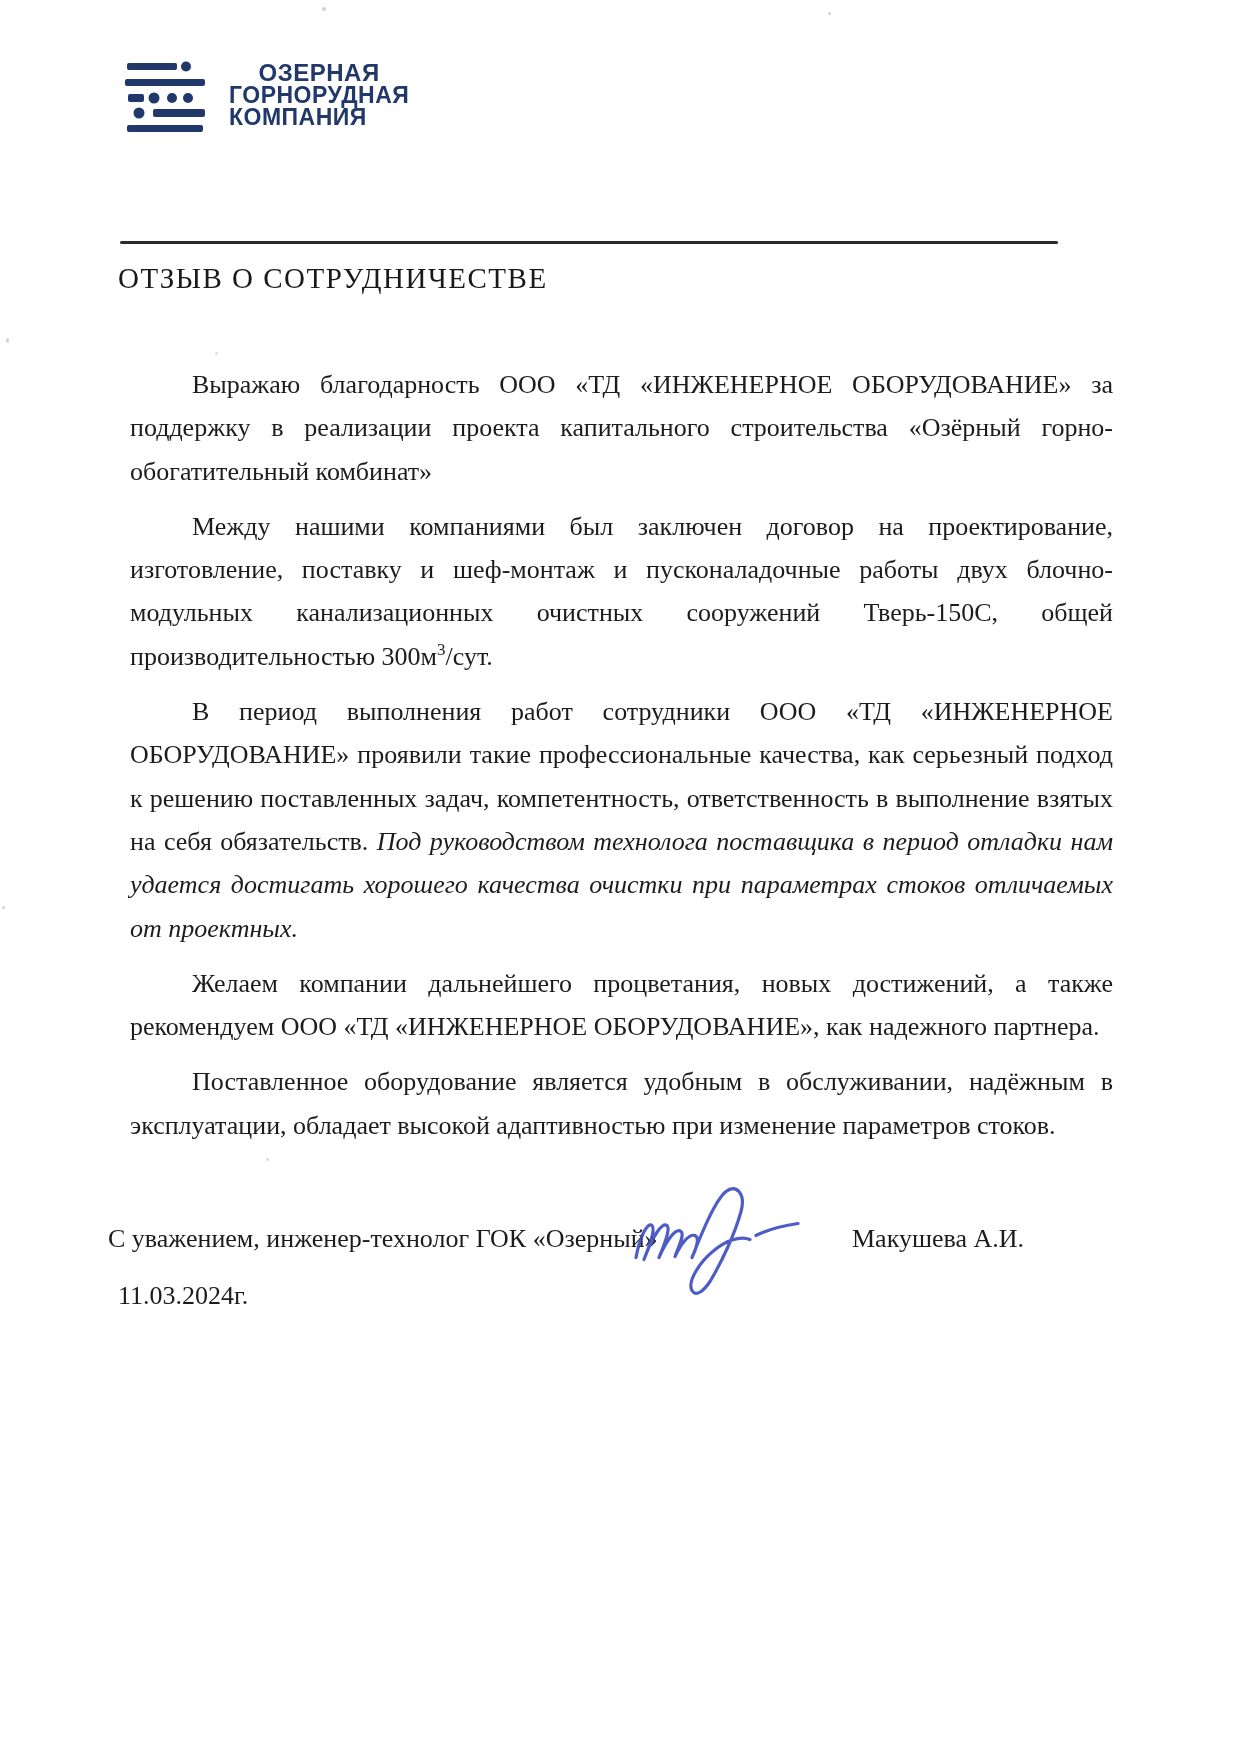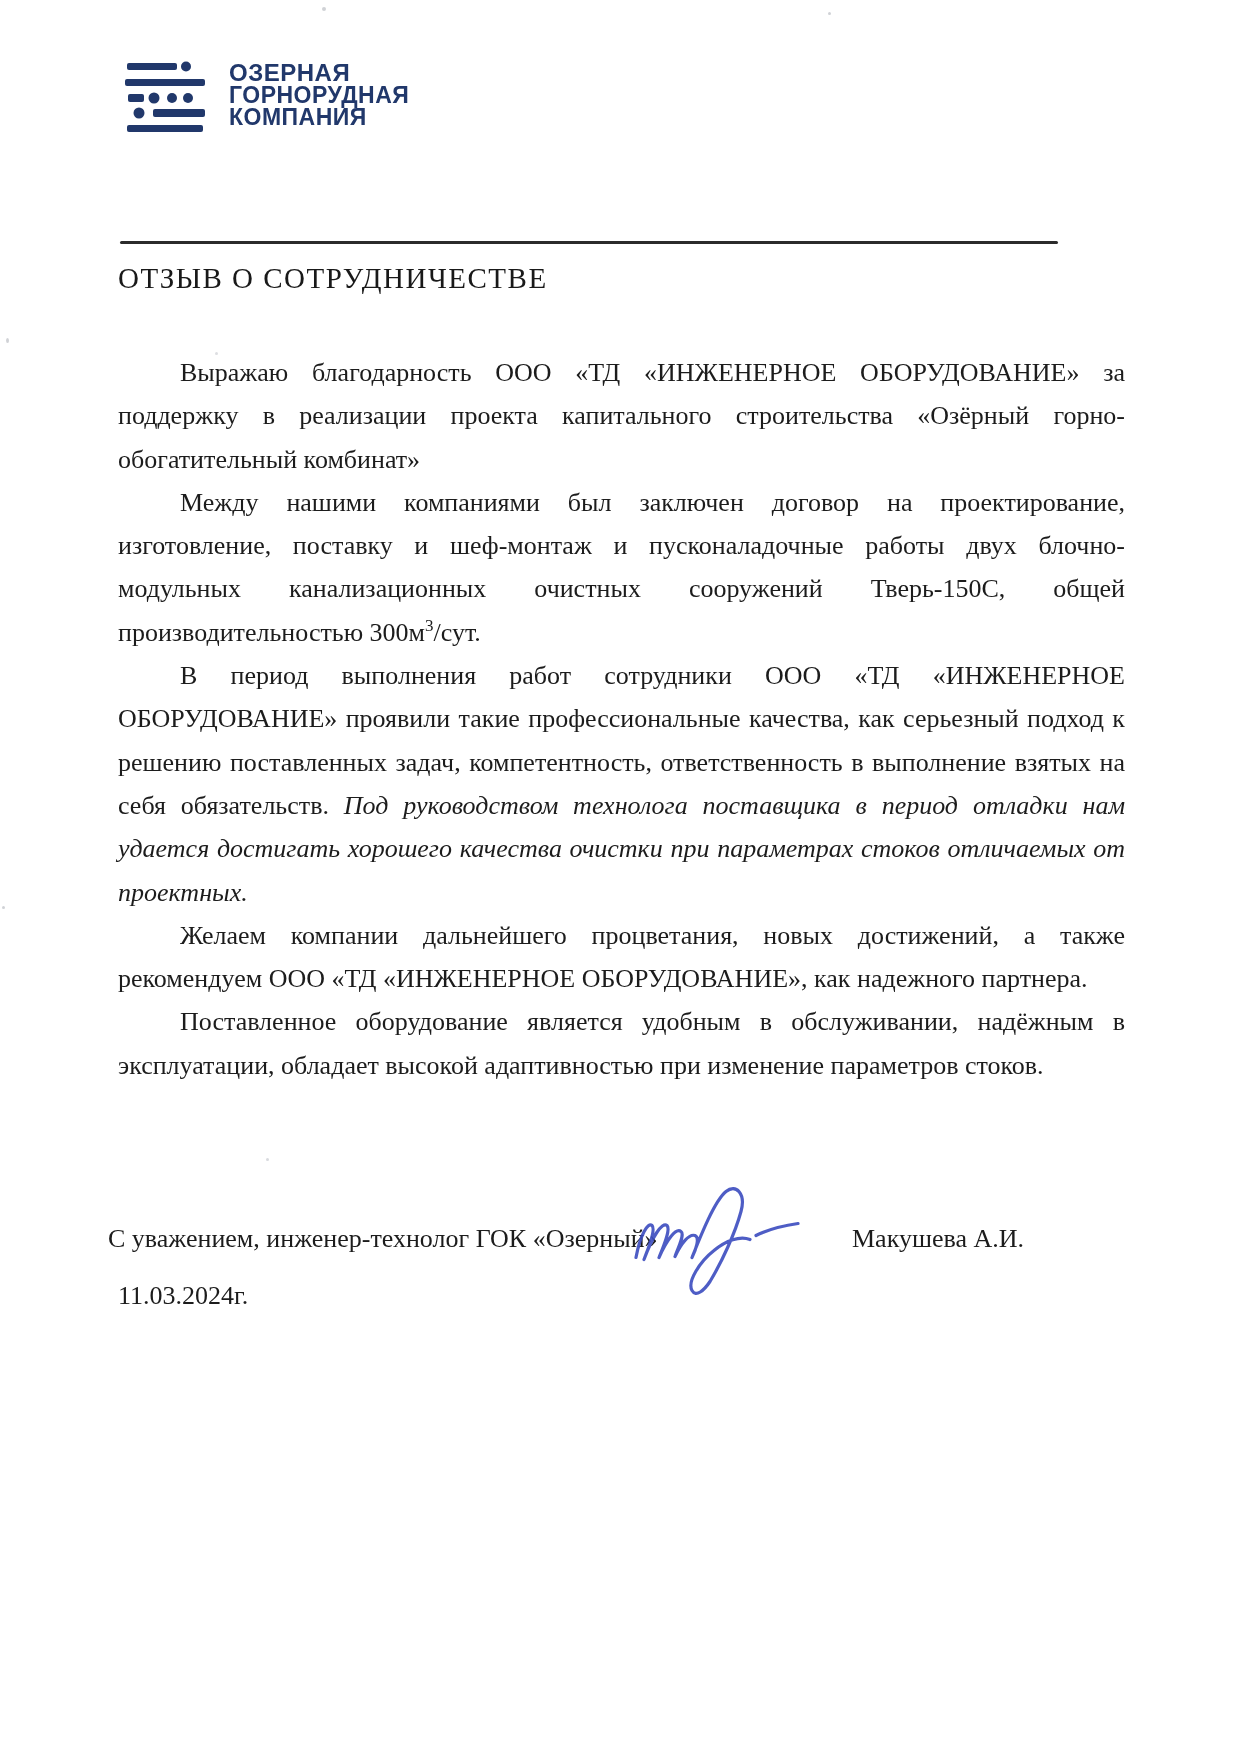--- a/index.html
+++ b/index.html
@@ -12,21 +12,21 @@
     font-family:"Liberation Serif", serif;
     color:var(--text,#1c1c1c);
   }
 
   
   .logo{position:absolute;top:60px;left:125px;display:flex;align-items:flex-start;gap:22px;}
   .logo-mark{width:82px;height:76px;display:block;}
   .logo-text{display:flex;flex-direction:column;justify-content:flex-start;padding-top:2px;
     font-family:"Liberation Sans", sans-serif;color:var(--navy,#21386b);line-height:22px;
     letter-spacing:.5px;}
-  .logo-line1{font-size:24px;font-weight:800;}
+  .logo-line1{font-size:24px;font-weight:800;text-align:center;}
   .logo-line2,.logo-line3{font-size:23px;font-weight:700;}
 
   
   .org-title{
     position:absolute;top:168px;left:0;width:100%;
     text-align:center;
     font-family:"Liberation Sans", sans-serif;
     font-size:30px;font-weight:bold;font-style:italic;
     color:var(--title-blue,#26497c);
     letter-spacing:.2px;
@@ -34,21 +34,21 @@
   .rule{position:absolute;top:241px;left:120px;width:938px;height:3px;
     background:#2b2b2b;border-radius:2px;}
 
   
   .doc-heading{position:absolute;top:262px;left:118px;
     font-size:29px;letter-spacing:1.5px;color:#191919;font-weight:400;text-align:center;}
 
   
   .letter-body{position:absolute;top:351px;left:118px;width:1007px;
     font-size:26px;line-height:43.3px;text-align:justify;}
-  .para{margin:0;text-indent:62px;}
+  .para{margin:12px;text-indent:62px;}
   .para sup{font-size:17px;line-height:0;vertical-align:super;}
   .italic-seg{font-style:italic;}
 
   
   .closing{position:absolute;top:1224px;left:108px;font-size:26px;text-align:right;}
   .sig-svg{position:absolute;top:1172px;left:628px;width:200px;height:128px;}
   .sig-name{position:absolute;top:1224px;left:852px;font-size:26px;}
   .sig-date{position:absolute;top:1281px;left:118px;font-size:26px;}
 
   

